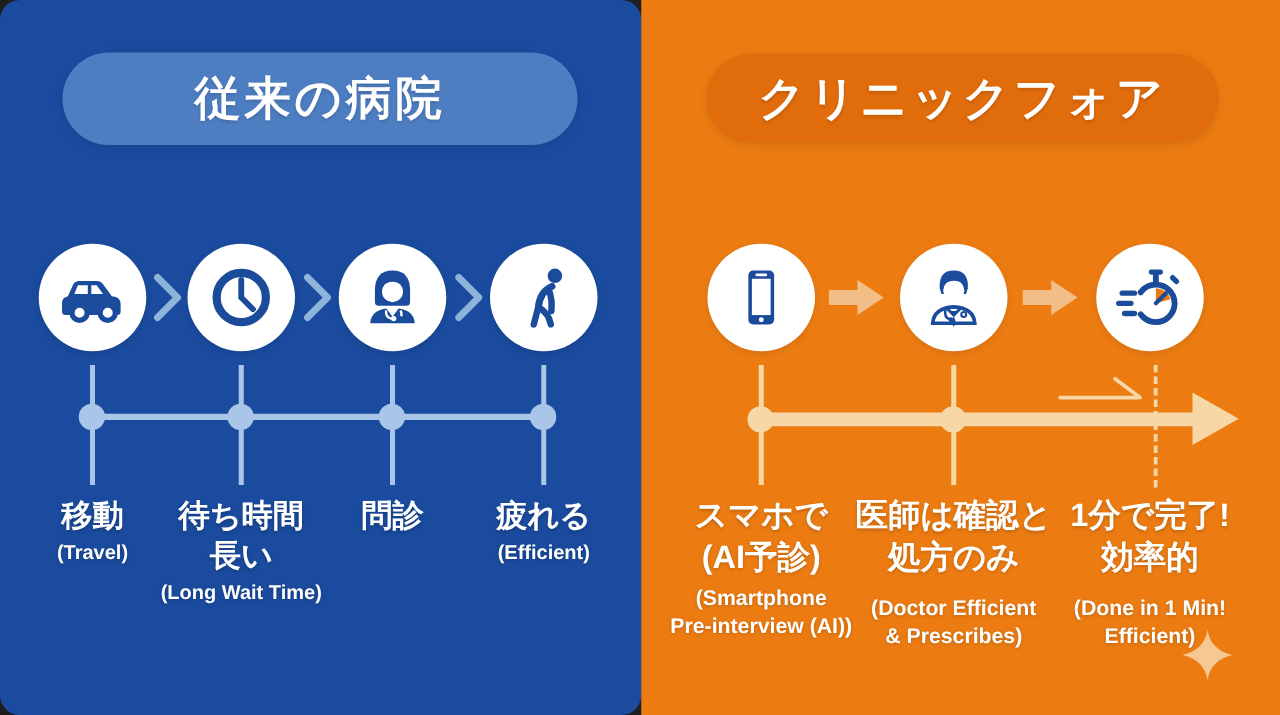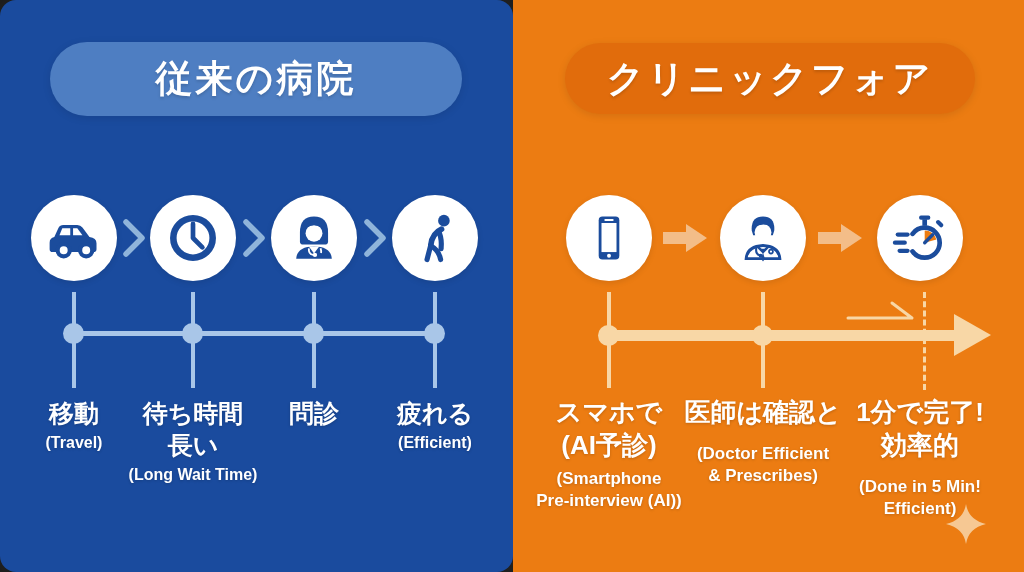--- a/index.html
+++ b/index.html
@@ -215,27 +215,28 @@
     </svg>
 
     <div class="step-label step-label-r" style="left:-9px">
       <span class="ja">スマホで</span>
       <span class="ja">(AI予診)</span>
       <span class="en">(Smartphone</span>
       <span class="en" style="margin-top:0">Pre-interview (AI))</span>
     </div>
     <div class="step-label step-label-r" style="left:145px">
       <span class="ja">医師は確認と</span>
+      <span class="ja">処方のみ</span>
       <span class="en" style="margin-top:14px">(Doctor Efficient</span>
       <span class="en" style="margin-top:0">&amp; Prescribes)</span>
     </div>
     <div class="step-label step-label-r" style="left:302px">
       <span class="ja">1分で完了!</span>
       <span class="ja">効率的</span>
-      <span class="en" style="margin-top:14px">(Done in 5 Min!</span>
+      <span class="en" style="margin-top:14px">(Done in 1 Min!</span>
       <span class="en" style="margin-top:0">Efficient)</span>
     </div>
 
     <svg class="sparkle" viewBox="0 0 42 42">
       <path class="fill-sparkle" d="M21 1 Q23.5 17 41 21 Q23.5 25 21 41 Q18.5 25 1 21 Q18.5 17 21 1 Z"></path>
     </svg>
   </div>
 
 </div>
 

